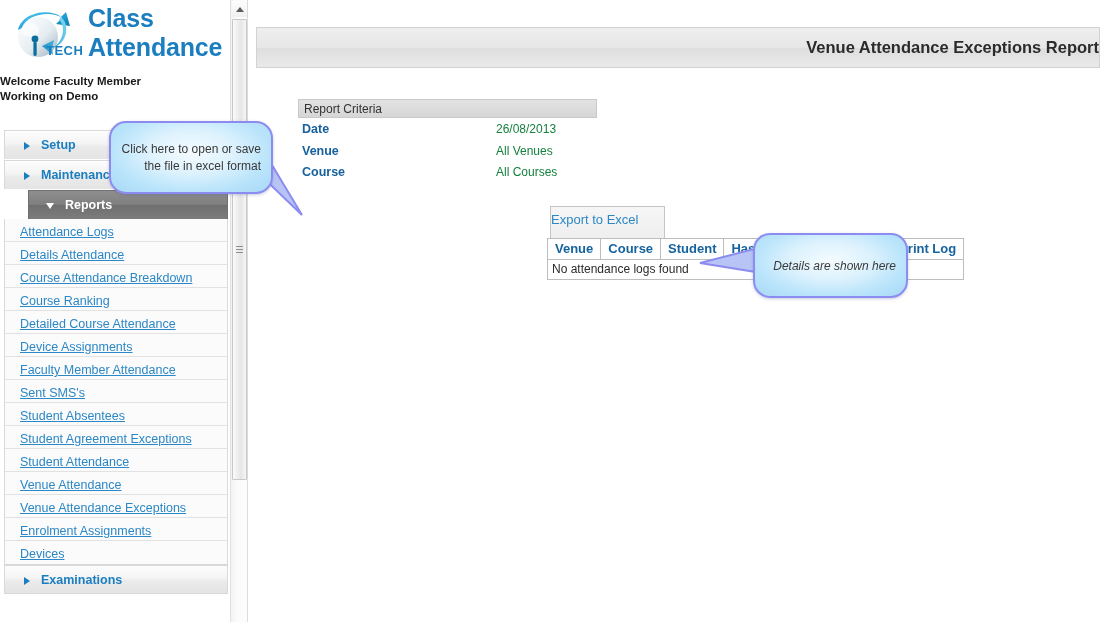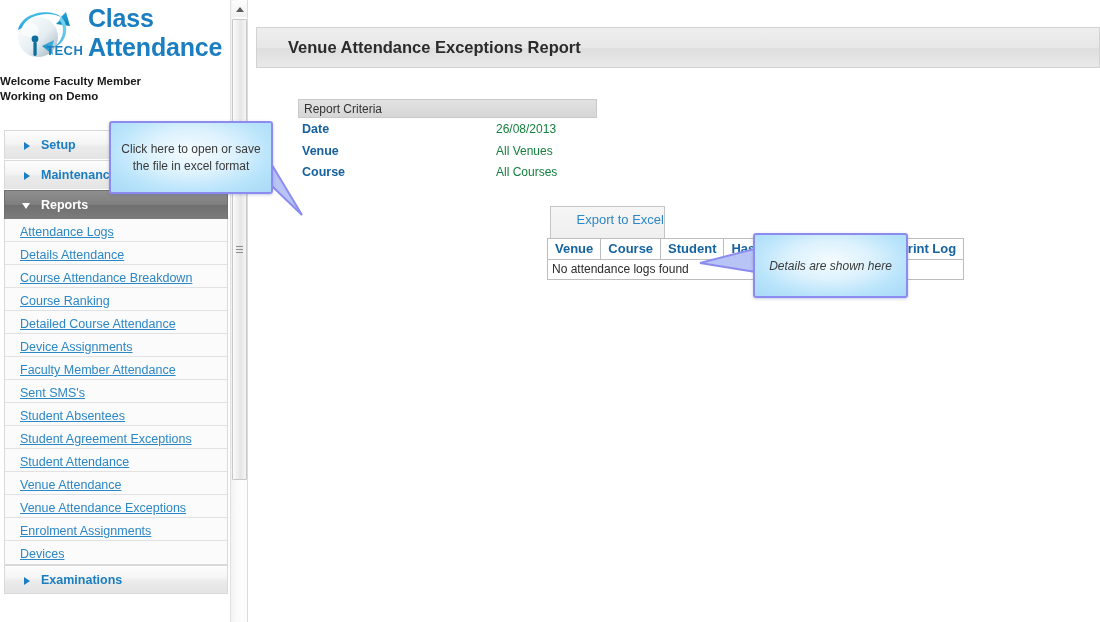--- a/index.html
+++ b/index.html
@@ -74,20 +74,21 @@
     font-weight: bold;
     padding-left: 36px;
     box-sizing: border-box;
     cursor: pointer;
     user-select: none;
   }
   .sec-head.active {
     background: linear-gradient(to bottom,#8f8f8f 0%,#7e7e7e 50%,#6f6f6f 51%,#7c7c7c 100%);
     color: #ffffff;
     border-color: #6f6f6f;
+    margin-left: 24px;
   }
   .sec-head .tri {
     position: absolute;
     left: 19px; top: 11px;
     width: 0; height: 0;
   }
   .sec-head .tri.right {
     border-left: 6px solid #1b7ec0;
     border-top: 4px solid transparent;
     border-bottom: 4px solid transparent;
@@ -183,20 +184,21 @@
     border: 1px solid #d2d2d2;
     box-sizing: border-box;
   }
   #page-header h1 {
     margin: 0;
     padding: 0 0 0 31px;
     line-height: 39px;
     font-size: 16.5px;
     font-weight: bold;
     color: #2b2b2b;
+    text-align: right;
   }
 
   #criteria {
     position: absolute;
     left: 49px; top: 99px;
     width: 299px;
   }
   #criteria .crit-head {
     height: 19px;
     line-height: 19px;
@@ -229,21 +231,21 @@
   #export-btn {
     position: absolute;
     left: 301px; top: 206px;
     width: 115px; height: 45px;
     background: linear-gradient(to bottom,#f6f6f6,#ececec);
     border: 1px solid #c4c4c4;
     box-sizing: border-box;
     color: #2b87c6;
     font-size: 13px;
     line-height: 26px;
-    text-align: right;
+    text-align: left;
     cursor: pointer;
   }
 
   #results {
     position: absolute;
     left: 298px; top: 238px;
     border-collapse: collapse;
     background: #ffffff;
   }
   #results th {
@@ -260,28 +262,28 @@
     color: #2b2b2b;
     font-size: 12px;
     padding: 2px 4px 3px 4px;
     text-align: left;
   }
 
   
   .callout {
     position: absolute;
     border: 2px solid #8c8cf0;
-    border-radius: 3px;
+    border-radius: 17px;
     background:
       radial-gradient(ellipse at 50% 42%, #f4fbff 0%, #ddf2fd 38%, #b9e4fb 70%, #a8d9f7 100%);
     box-shadow: 0 1px 3px rgba(80,80,160,0.30);
     color: #3a3a3a;
     font-size: 12px;
     line-height: 17px;
-    text-align: center;
+    text-align: right;
     z-index: 30;
     box-sizing: border-box;
   }
   .callout .ctext {
     display: block;
     padding: 0 10px;
   }
   .tail { position: absolute; z-index: 29; }
   .tail svg { display: block; overflow: visible; }
 

